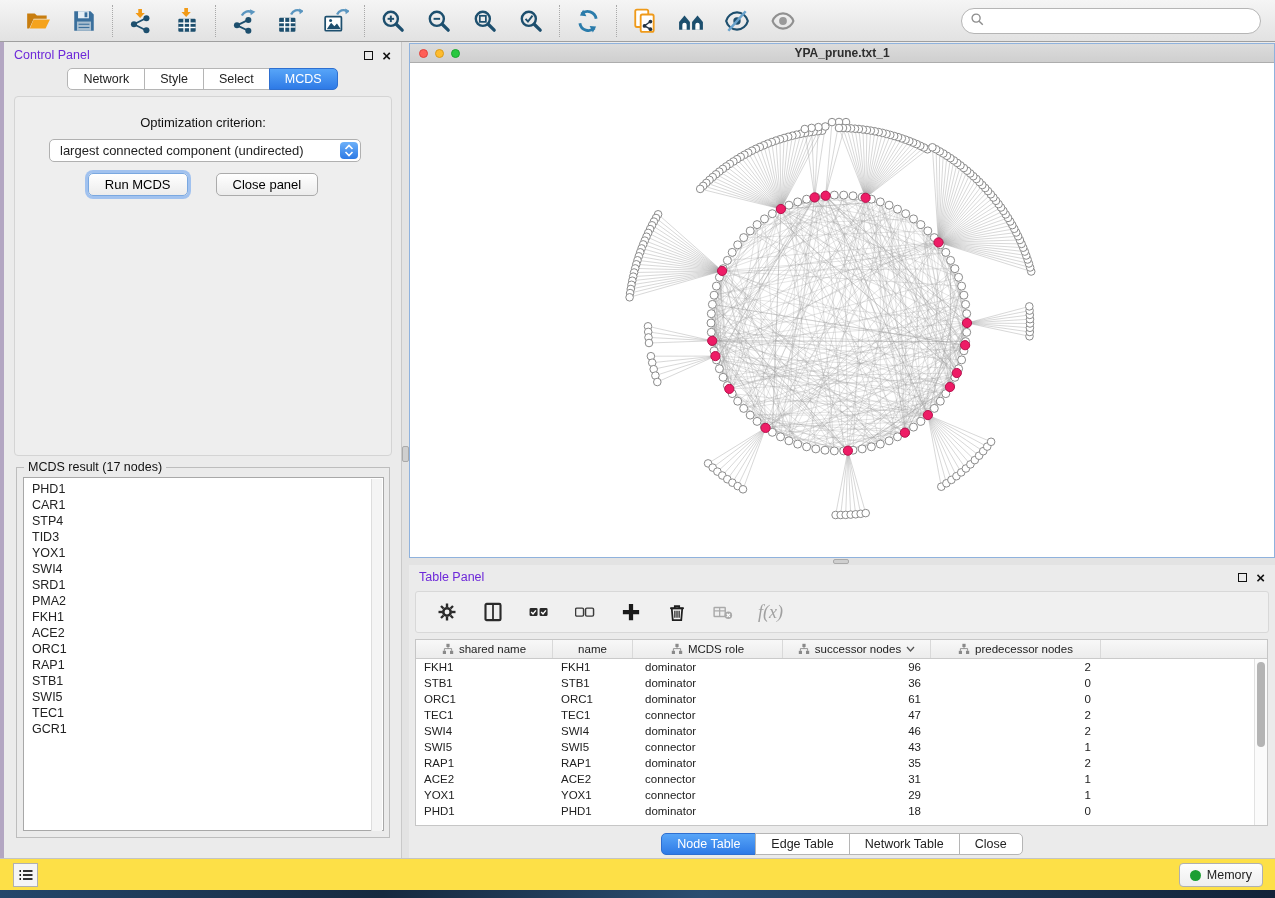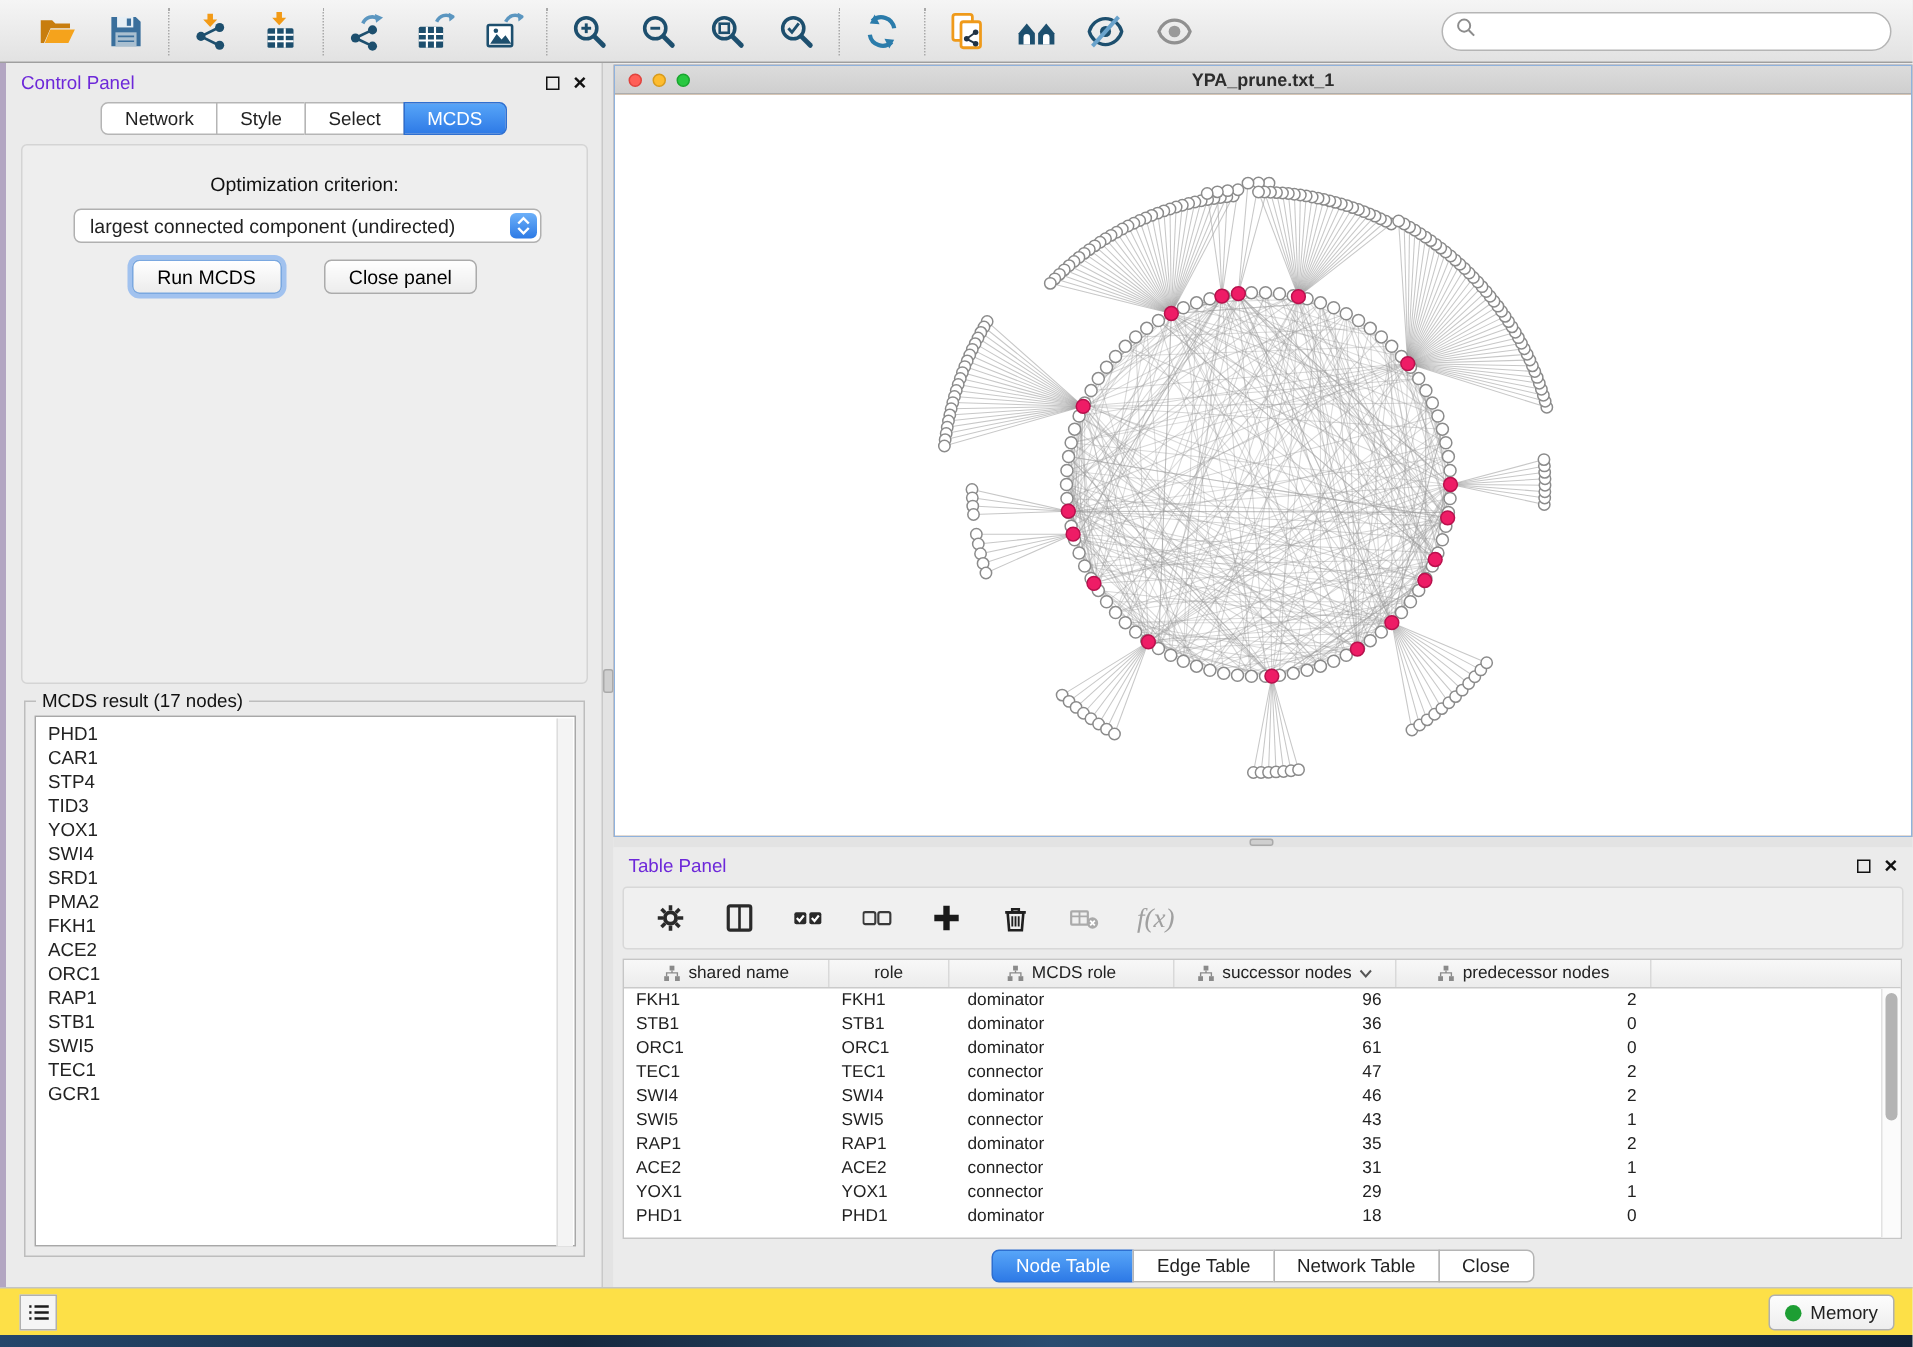--- a/index.html
+++ b/index.html
@@ -66,21 +66,21 @@
   
   #v-splitter { position:absolute; left:402px; top:42px; width:7px; height:816px; background:#e3e3e3; }
   #v-splitter .handle { position:absolute; left:0px; top:404px; width:7px; height:16px;
     background:#cfcfcf; border:1px solid #aaa; border-radius:2px; cursor:col-resize; }
   #h-splitter { position:absolute; left:409px; top:558px; width:866px; height:7px; background:#e3e3e3; }
   #h-splitter .handle { position:absolute; left:424px; top:1px; width:16px; height:5px;
     background:#cfcfcf; border:1px solid #aaa; border-radius:2px; cursor:row-resize; }
 
   
   #network-frame { position:absolute; left:409px; top:43px; width:866px; height:515px;
-    border:1px solid #8fb2dd; background:#fdba74; }
+    border:1px solid #8fb2dd; background:#86efac; }
   #net-titlebar { height:19px; background:linear-gradient(#dcdcdc,#cfcfcf); border-bottom:1px solid #adadad;
     display:flex; align-items:center; position:relative; }
   .traffic { display:flex; gap:7px; margin-left:9px; }
   .light { width:9px; height:9px; border-radius:50%; display:inline-block; cursor:pointer; }
   #net-title { position:absolute; left:0; right:0; text-align:center; font-size:12px; font-weight:700; color:#2d2d2d; }
   #net-canvas { width:864px; height:494px; background:#fff; cursor:default; }
 
   
   #table-panel { position:absolute; left:409px; top:565px; width:866px; height:293px; background:#ebebeb; }
   #tp-toolbar { position:absolute; left:6px; top:26px; width:854px; height:42px;
@@ -1270,21 +1270,21 @@
       <div class="th c0">
         <svg width="12" height="12" viewBox="0 0 12 12">
             <rect x="4.4" y="0.8" width="3.2" height="3.2" fill="#8a8a8a"></rect>
             <rect x="0.8" y="7.8" width="3.2" height="3.2" fill="#8a8a8a"></rect>
             <rect x="8" y="7.8" width="3.2" height="3.2" fill="#8a8a8a"></rect>
             <path d="M6 4v1.6M2.4 7.8V5.6h7.2v2.2" fill="none" stroke="#8a8a8a" stroke-width="0.9"></path>
           </svg>
         <span>shared name</span>
       </div>
       <div class="th c1">
-        <span>role</span>
+        <span>name</span>
       </div>
       <div class="th c2">
         <svg width="12" height="12" viewBox="0 0 12 12">
             <rect x="4.4" y="0.8" width="3.2" height="3.2" fill="#8a8a8a"></rect>
             <rect x="0.8" y="7.8" width="3.2" height="3.2" fill="#8a8a8a"></rect>
             <rect x="8" y="7.8" width="3.2" height="3.2" fill="#8a8a8a"></rect>
             <path d="M6 4v1.6M2.4 7.8V5.6h7.2v2.2" fill="none" stroke="#8a8a8a" stroke-width="0.9"></path>
           </svg>
         <span>MCDS role</span>
       </div>

